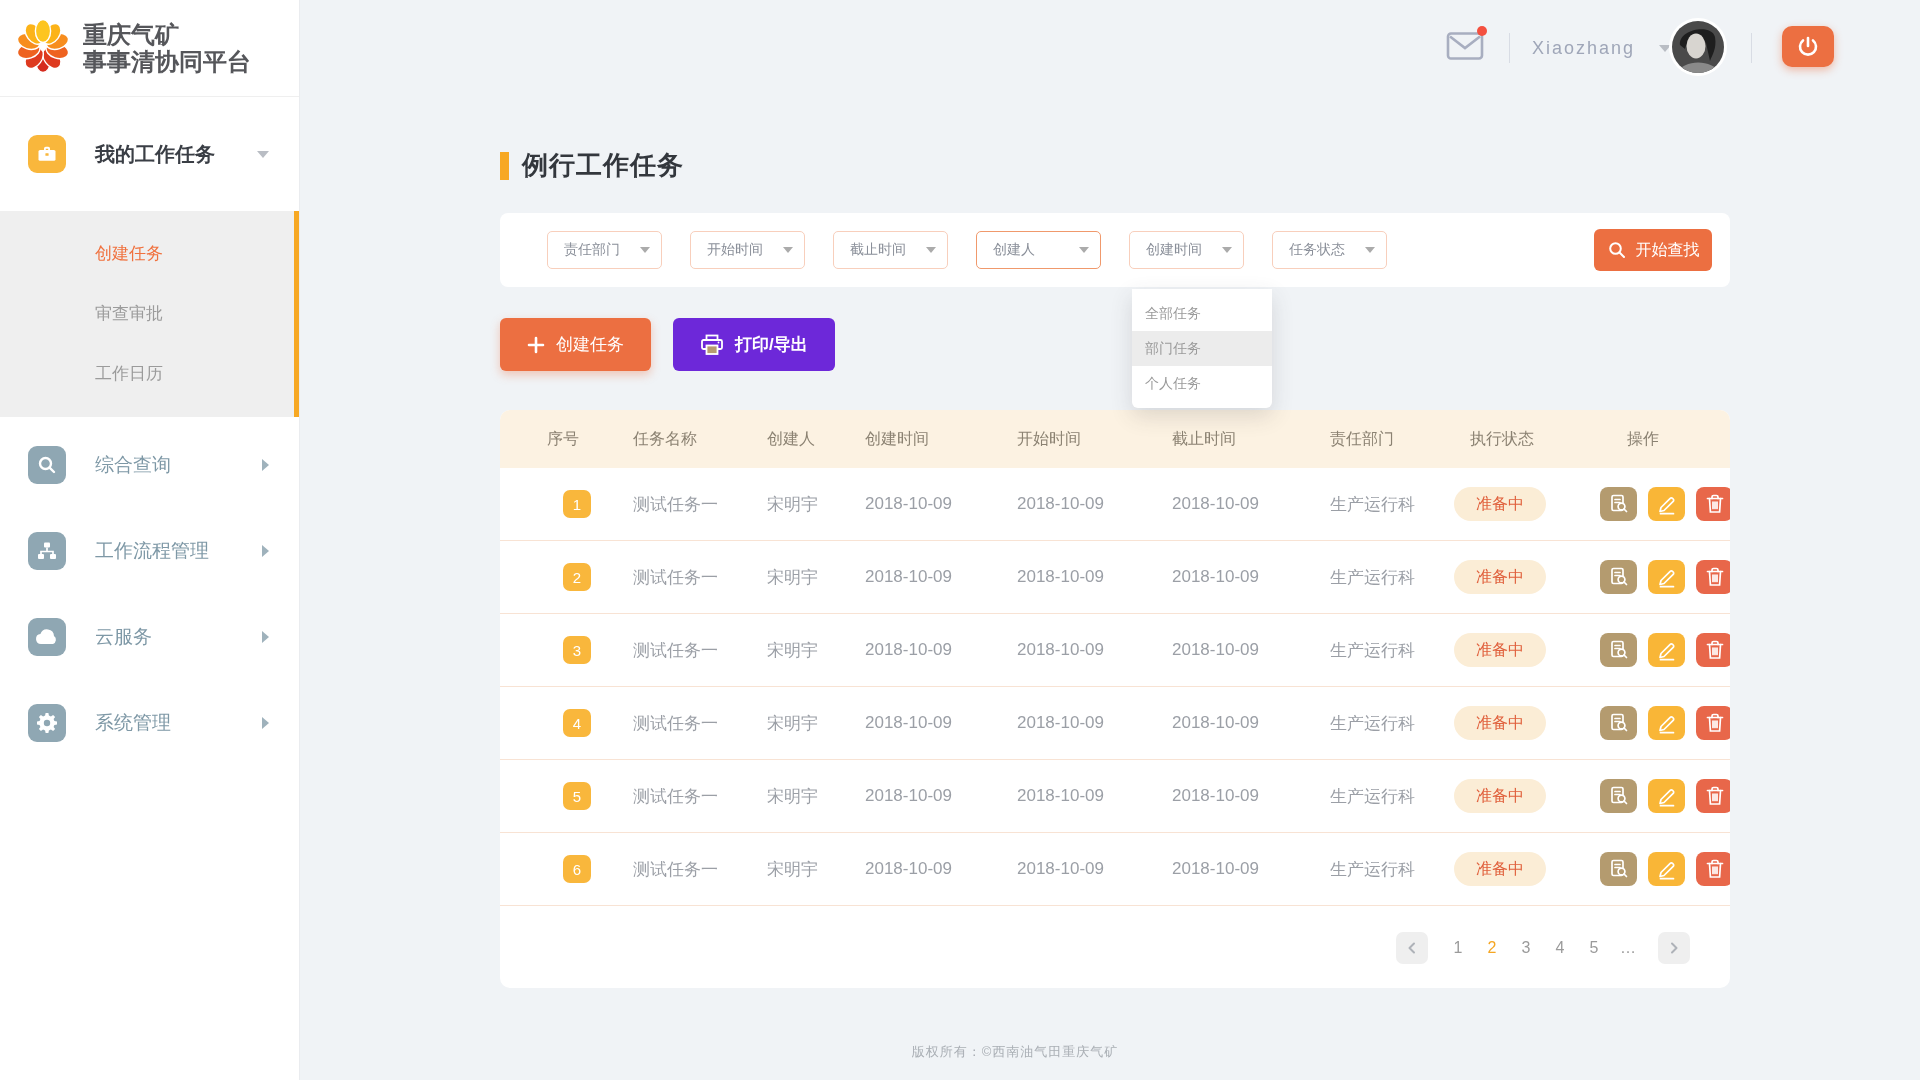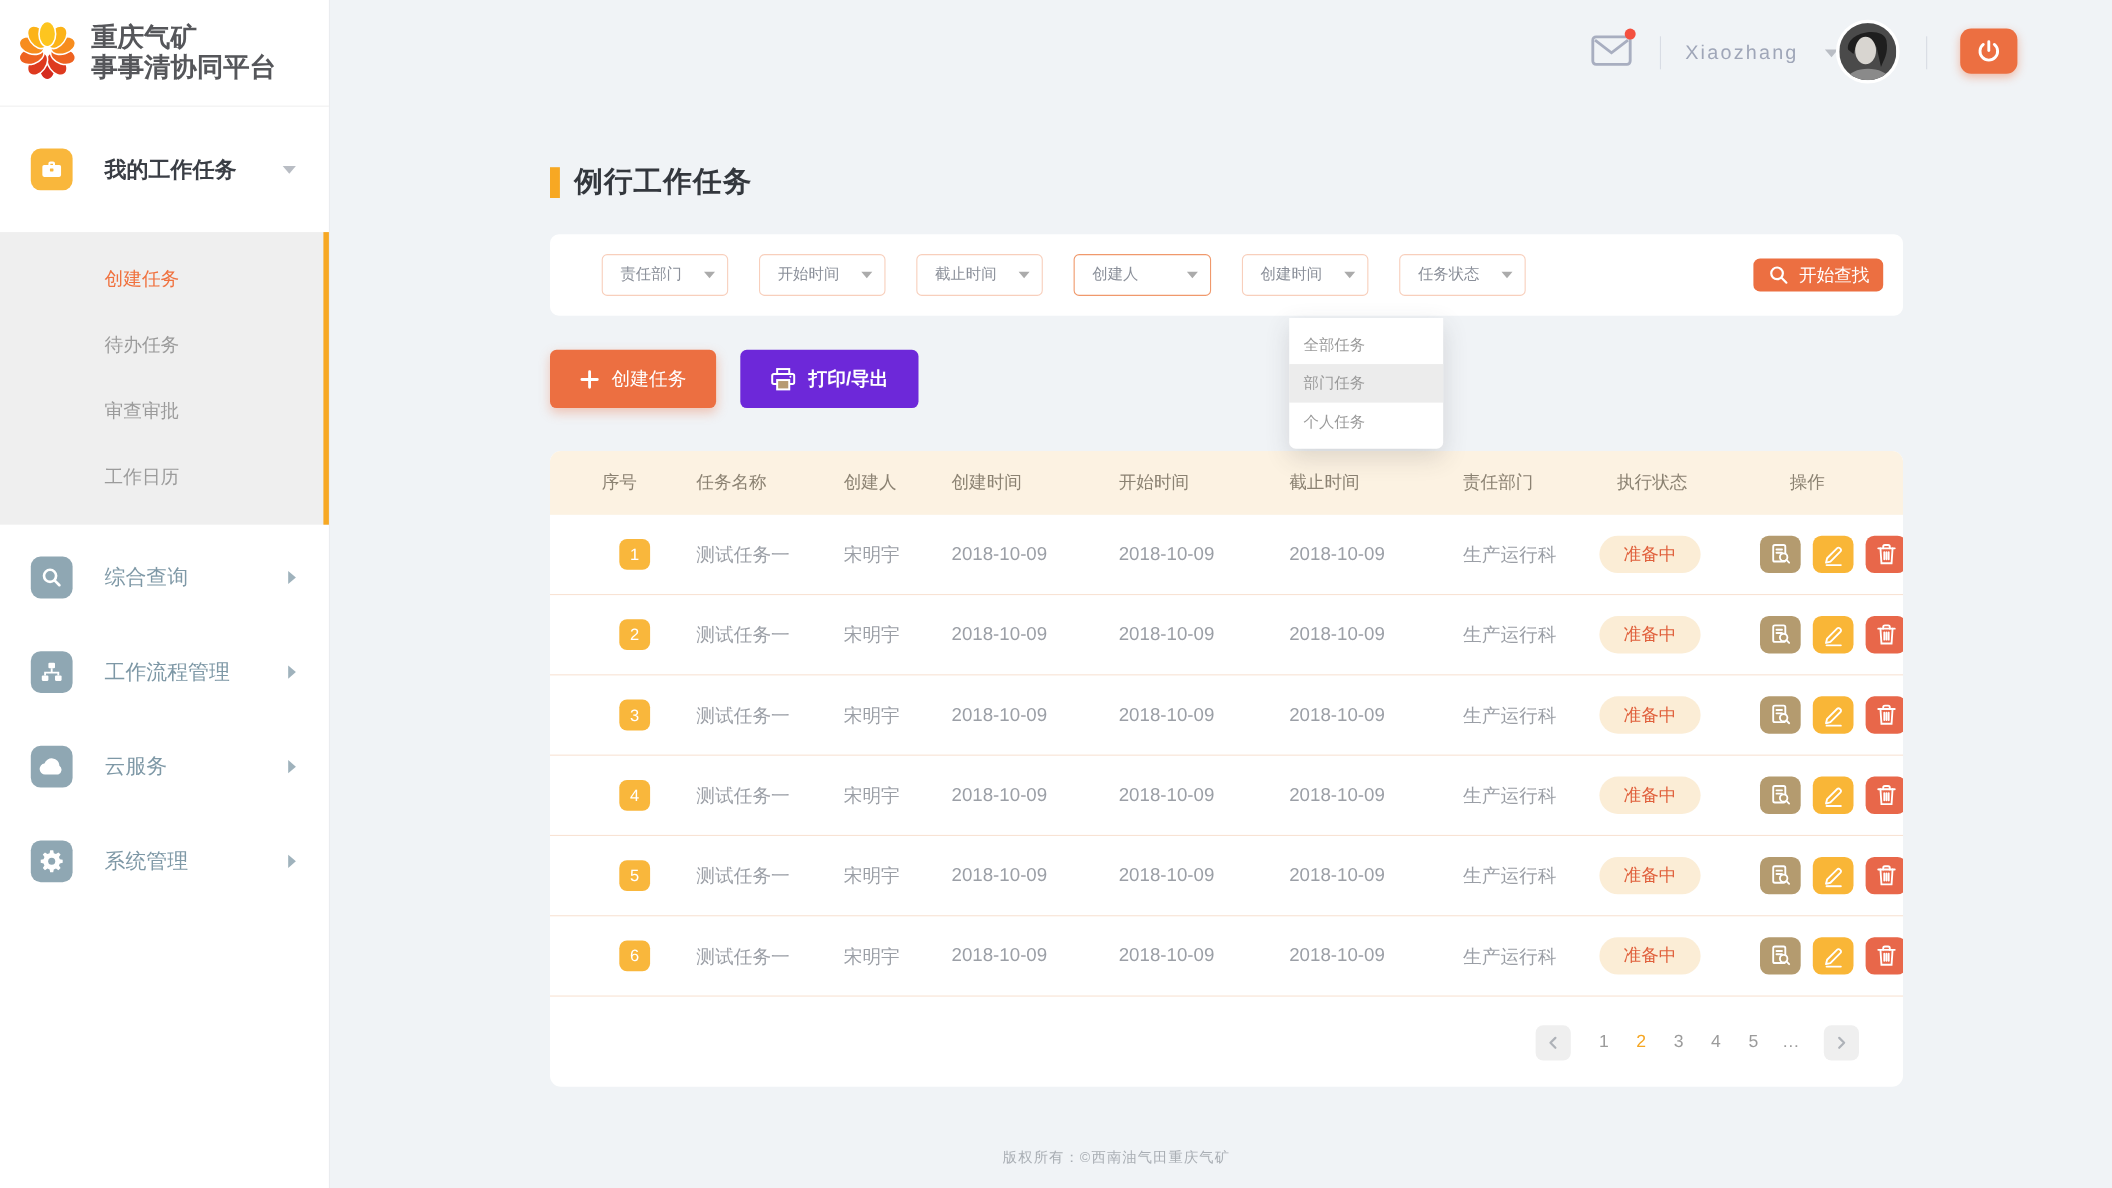--- a/index.html
+++ b/index.html
@@ -39,22 +39,22 @@
   .power-btn { position:absolute; left:1782px; top:26px; width:52px; height:41px; background:#EC6F41; border:none; border-radius:10px; display:flex; align-items:center; justify-content:center; cursor:pointer; box-shadow:0 3px 9px rgba(236,111,65,.45); }
   
   .main { position:absolute; left:500px; top:0; width:1230px; height:1080px; }
   .page-title { position:absolute; top:148px; left:0; display:flex; align-items:center; }
   .title-bar { width:9px; height:28px; background:#F7A823; margin-right:13px; }
   .page-title .pt-text { font-size:26px; font-weight:bold; color:#33373D; letter-spacing:1px; }
   .filter-card { position:absolute; top:213px; left:0; width:1230px; height:74px; background:#fff; border-radius:8px; display:flex; align-items:center; padding:0 18px 0 47px; }
   .select { width:115px; height:38px; border:1px solid #F8CFBC; border-radius:5px; background:#fff; display:flex; align-items:center; justify-content:space-between; padding:0 11px 0 16px; margin-right:28px; font-size:14px; color:#8A8F99; cursor:pointer; }
   .select .caret-down { border-left-width:5px; border-right-width:5px; border-top-width:6px; border-top-color:#ABABAB; }
   .select.active { border-color:#F0996C; width:125px; }
-  .search-btn { margin-left:auto; width:118px; height:30px; background:#EC6F41; border:none; border-radius:6px; color:#fff; font-size:16px; display:flex; align-items:center; justify-content:center; gap:9px; cursor:pointer;font-family:Liberation Serif, serif; }
-  .menu-panel { position:absolute; top:289px; left:672px; width:140px; background:#fff; border-radius:0 0 6px 6px; box-shadow:0 8px 22px rgba(60,60,70,.16); padding:7px 0; z-index:6; }
+  .search-btn { margin-left:auto; width:118px; height:42px; background:#EC6F41; border:none; border-radius:6px; color:#fff; font-size:16px; display:flex; align-items:center; justify-content:center; gap:9px; cursor:pointer;font-family:Liberation Serif, serif; }
+  .menu-panel { position:absolute; top:289px; left:632px; width:140px; background:#fff; border-radius:0 0 6px 6px; box-shadow:0 8px 22px rgba(60,60,70,.16); padding:7px 0; z-index:6; }
   .menu-item { height:35px; line-height:35px; padding-left:13px; font-size:14px; color:#9A9A9A; cursor:pointer; }
   .menu-item.highlighted { background:#ECECEC; }
   .actions { position:absolute; top:318px; left:0; display:flex; gap:22px; }
   .action-btn { height:53px; border:none; border-radius:6px; color:#fff; font-size:17px; display:flex; align-items:center; gap:11px; padding:0 27px; cursor:pointer; }
   .action-btn.orange { background:#EC6F41; box-shadow:0 4px 10px rgba(236,111,65,.35); }
   .action-btn.amber { background:#F8B62D; }
   .action-btn.tan { background:#6d28d9;font-weight:bold; }
   .table-card { position:absolute; top:410px; left:0; width:1230px; height:578px; background:#fff; border-radius:10px; overflow:hidden; }
   .grid { display:grid; grid-template-columns:86px 134px 98px 152px 155px 158px 140px 130px 1fr; align-items:center; padding-left:47px; }
   .thead { height:58px; background:#FCF2E2; color:#8B8272; font-size:16px; }
@@ -111,23 +111,20 @@
     <span class="caret-down"></span>
   </div>
 
   <nav class="submenu">
 
       <div class="sub-item active">
         <span>创建任务</span>
       </div>
 
 
-      <div class="sub-item">
-        <span>待办任务</span>
-      </div>
 
       <div class="sub-item">
         <span>审查审批</span>
       </div>
 
       <div class="sub-item">
         <span>工作日历</span>
       </div>
 
   </nav>

